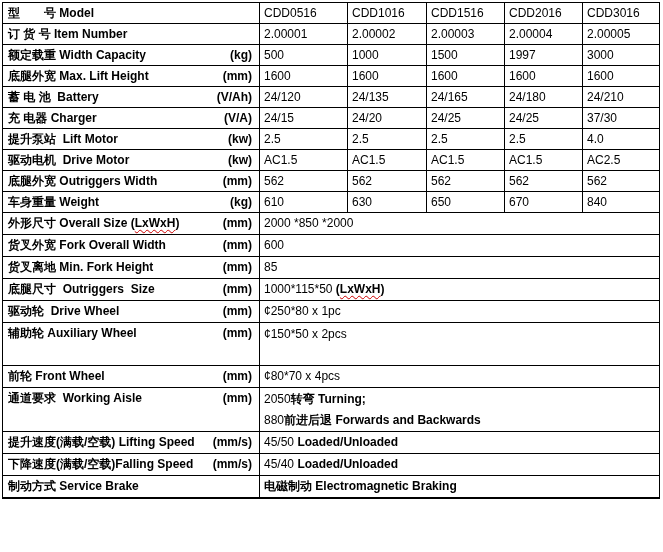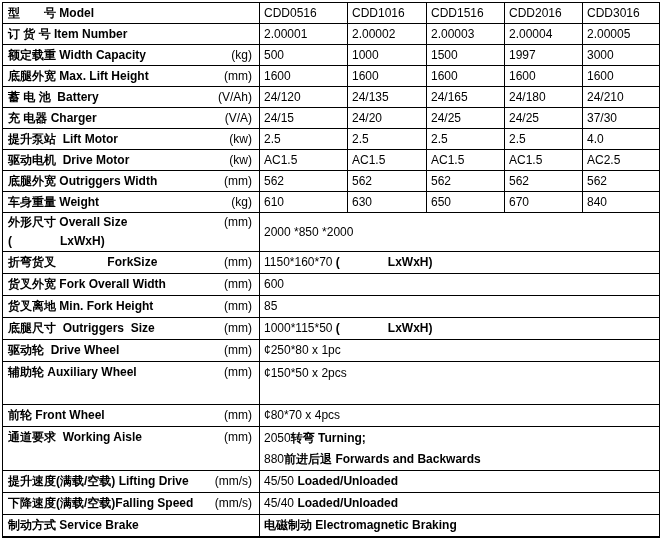--- a/index.html
+++ b/index.html
@@ -41,35 +41,35 @@
     vertical-align: top;
     padding-top: 1px;
   }
   table.spec tr:last-child td {
     border-bottom: 2px solid #000;
   }
   td.label-cell { font-weight: bold; }
   .label-wrap {
     display: flex;
     justify-content: space-between;
-    align-items: flex-start;
+    align-items: center;
     width: 100%;
     padding: 0 3px 0 1px;
     box-sizing: border-box;
   }
-  .unit { font-weight: normal; white-space: pre; }
+  .unit { font-weight: bold; white-space: pre; }
   td.value-cell { padding-left: 6px; }
   .b { font-weight: bold; }
   .sq {
+    text-decoration: underline;
     text-decoration-style: wavy;
     text-decoration-color: #cc0000;
     text-decoration-thickness: 1px;
     text-underline-offset: 2px;
     text-decoration-skip-ink: none;
-    margin-left: 48px;
   }
   .vline { line-height: 21px; }
 </style>
 </head>
 <body>
 
 <div class="sheet">
   <table class="spec">
     <colgroup>
       <col style="width:257px">
@@ -158,24 +158,20 @@
           <td class="value-cell">630</td>
           <td class="value-cell">650</td>
           <td class="value-cell">670</td>
           <td class="value-cell">840</td>
         </tr>
         <tr>
           <td class="label-cell"><div class="label-wrap"><span><span class="b">外形尺寸 Overall Size (</span><span class="b sq">LxWxH</span><span class="b">)</span></span><span class="unit">(mm)</span></div></td>
           <td class="value-cell" colspan="5"><div class="vline"><span>2000 *850 *2000</span></div></td>
         </tr>
         <tr>
-          <td class="label-cell"><div class="label-wrap"><span><span class="b">折弯货叉 </span><span class="b sq">ForkSize</span></span><span class="unit">(mm)</span></div></td>
-          <td class="value-cell" colspan="5"><div class="vline"><span>1150*160*70 </span><span class="b">(</span><span class="b sq">LxWxH</span><span class="b">)</span></div></td>
-        </tr>
-        <tr>
           <td class="label-cell"><div class="label-wrap"><span><span class="b">货叉外宽 Fork Overall Width</span></span><span class="unit">(mm)</span></div></td>
           <td class="value-cell" colspan="5"><div class="vline"><span>600</span></div></td>
         </tr>
         <tr>
           <td class="label-cell"><div class="label-wrap"><span><span class="b">货叉离地 Min. Fork Height</span></span><span class="unit">(mm)</span></div></td>
           <td class="value-cell" colspan="5"><div class="vline"><span>85</span></div></td>
         </tr>
         <tr>
           <td class="label-cell"><div class="label-wrap"><span><span class="b">底腿尺寸  Outriggers  Size</span></span><span class="unit">(mm)</span></div></td>
           <td class="value-cell" colspan="5"><div class="vline"><span>1000*115*50 </span><span class="b">(</span><span class="b sq">LxWxH</span><span class="b">)</span></div></td>
@@ -190,21 +186,21 @@
         </tr>
         <tr>
           <td class="label-cell"><div class="label-wrap"><span><span class="b">前轮 Front Wheel</span></span><span class="unit">(mm)</span></div></td>
           <td class="value-cell" colspan="5"><div class="vline"><span>¢80*70 x 4pcs</span></div></td>
         </tr>
         <tr class="tall">
           <td class="label-cell"><div class="label-wrap"><span><span class="b">通道要求  Working Aisle</span></span><span class="unit">(mm)</span></div></td>
           <td class="value-cell" colspan="5"><div class="vline"><span>2050</span><span class="b">转弯 </span><span class="b">Turning;</span></div><div class="vline"><span>880</span><span class="b">前进后退 </span><span class="b">Forwards and Backwards</span></div></td>
         </tr>
         <tr>
-          <td class="label-cell"><div class="label-wrap"><span><span class="b">提升速度(满载/空载) Lifting Drive</span></span><span class="unit">(mm/s)</span></div></td>
+          <td class="label-cell"><div class="label-wrap"><span><span class="b">提升速度(满载/空载) Lifting Speed</span></span><span class="unit">(mm/s)</span></div></td>
           <td class="value-cell" colspan="5"><div class="vline"><span>45/50 </span><span class="b">Loaded/Unloaded</span></div></td>
         </tr>
         <tr>
           <td class="label-cell"><div class="label-wrap"><span><span class="b">下降速度(满载/空载)Falling Speed</span></span><span class="unit">(mm/s)</span></div></td>
           <td class="value-cell" colspan="5"><div class="vline"><span>45/40 </span><span class="b">Loaded/Unloaded</span></div></td>
         </tr>
         <tr>
           <td class="label-cell"><div class="label-wrap"><span><span class="b">制动方式 Service Brake</span></span></div></td>
           <td class="value-cell" colspan="5"><div class="vline"><span class="b">电磁制动 </span><span class="b">Electromagnetic Braking</span></div></td>
         </tr>

